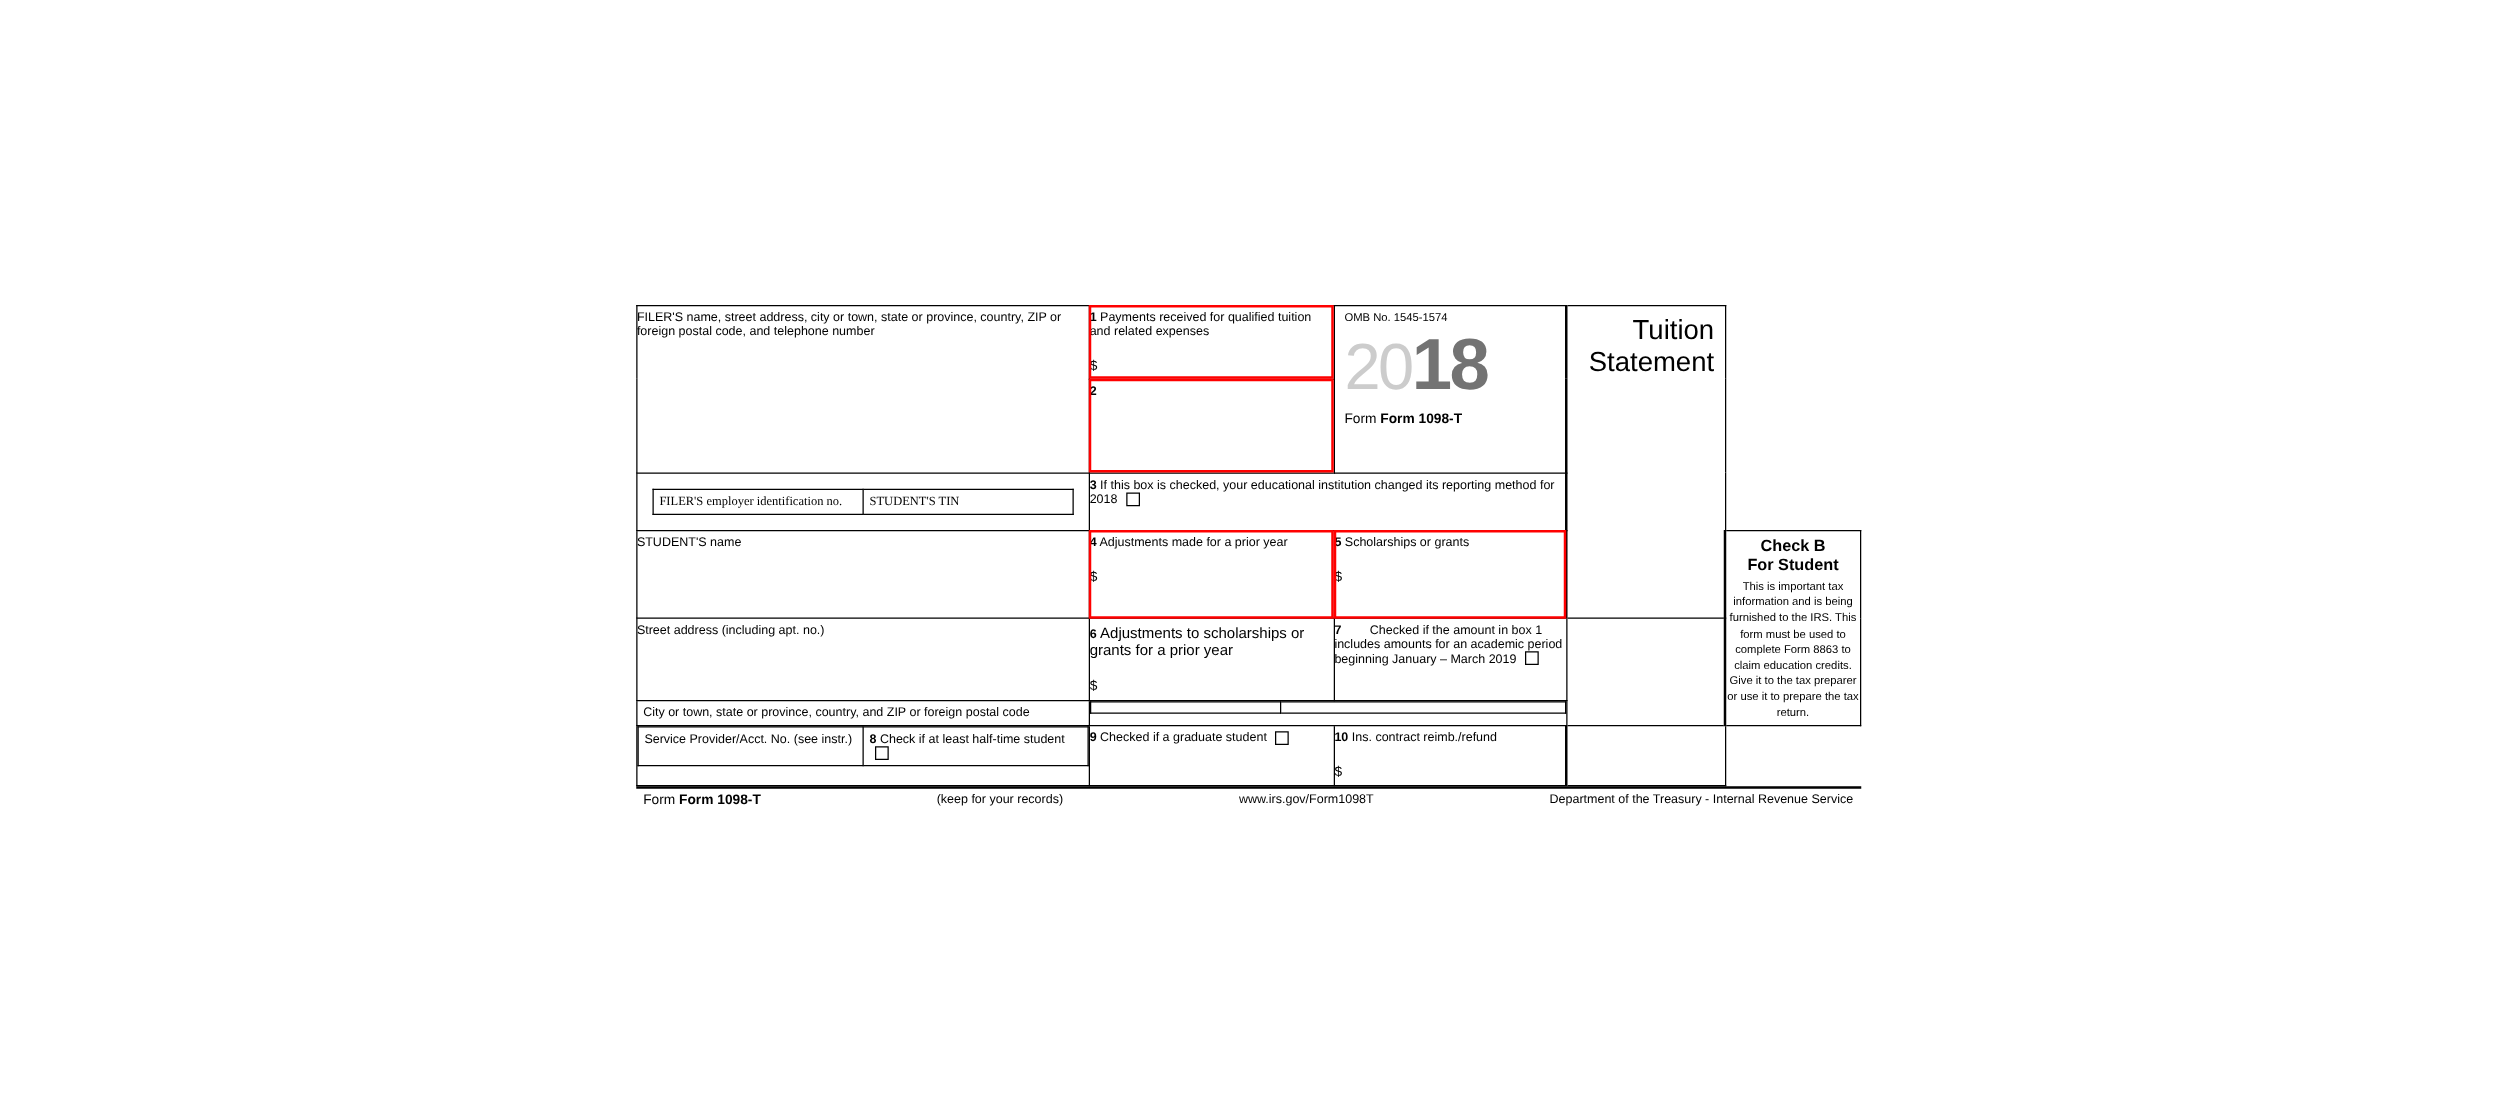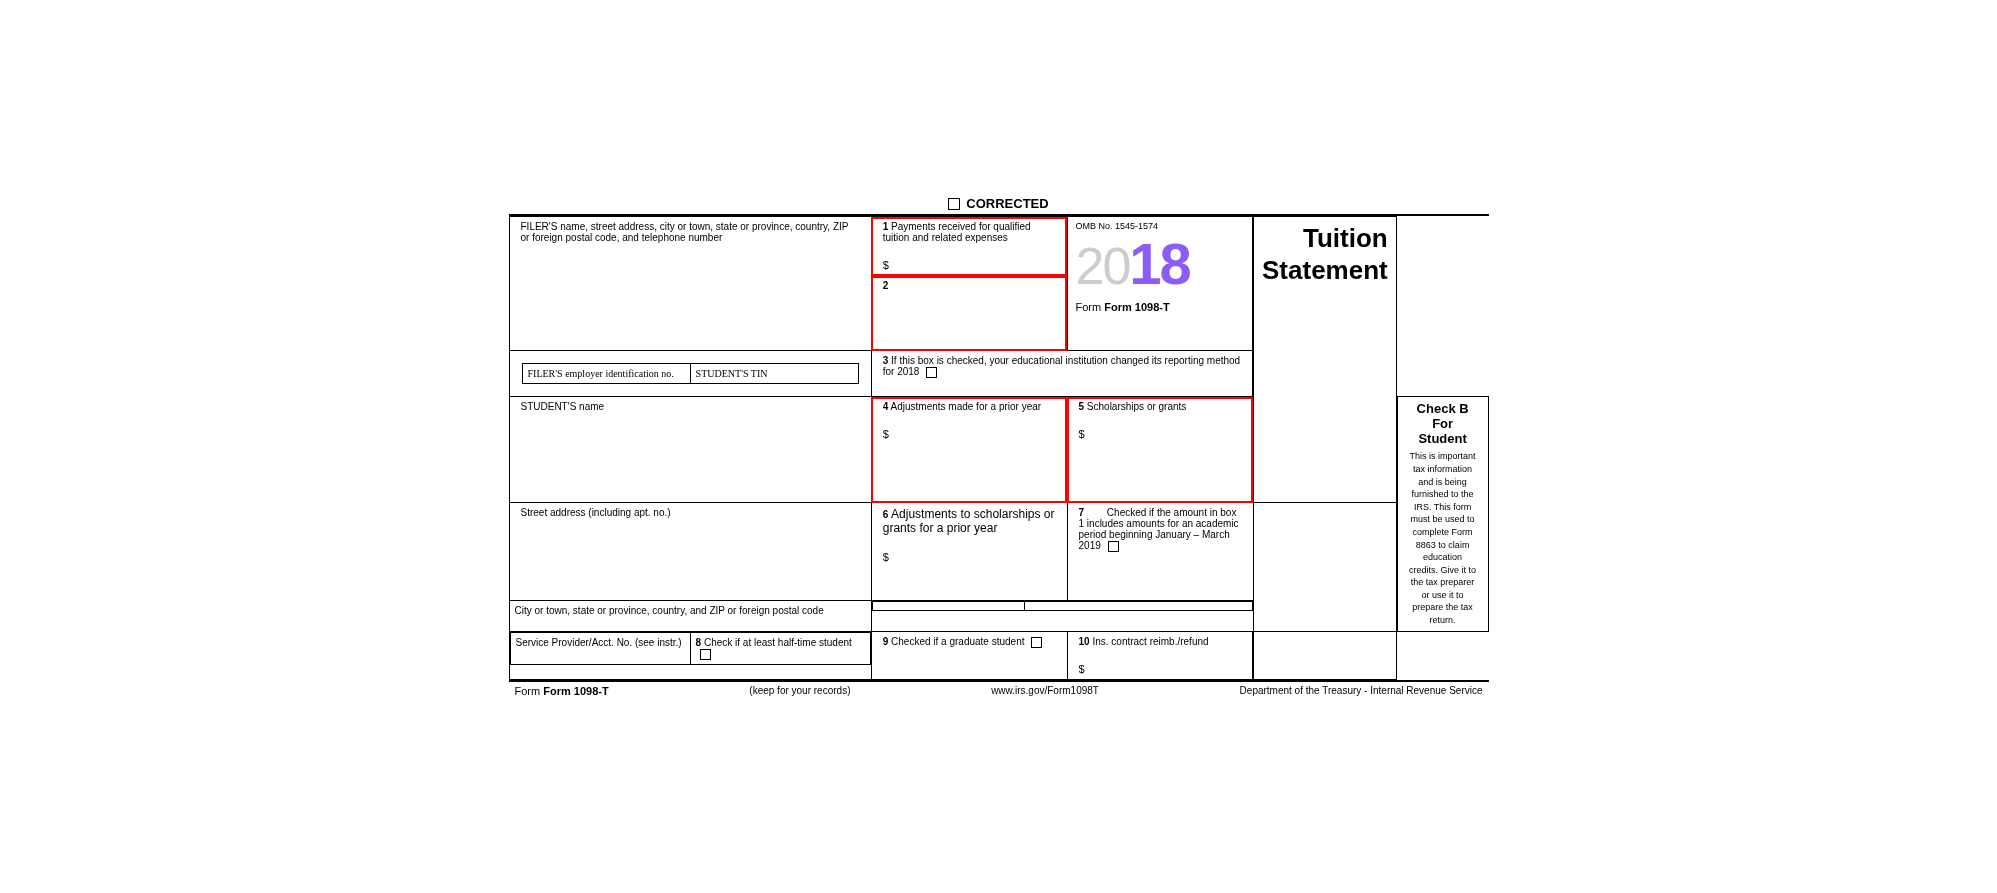--- a/index.html
+++ b/index.html
@@ -36,21 +36,21 @@
       border-bottom: 2px solid #000;
     }
 
     
     table.form-table {
       width: 100%;
       border-collapse: collapse;
     }
     table.form-table td {
       border: 1px solid #000;
-      padding: 4px 11px;
+      padding: 4px 0;
       vertical-align: top;
       font-size: 10px;
     }
 
     .box-num {
       font-weight: bold;
       font-size: 10px;
     }
     .red-border {
       outline: 2px solid red;
@@ -63,26 +63,26 @@
     }
     .year-display {
       font-size: 52px;
       font-weight: normal;
       color: #ccc;
       line-height: 1;
       letter-spacing: -2px;
     }
     .year-display span.bold-18 {
       font-weight: 900;
-      color: #8b5cf6;
+      color: #737373;
       font-size: 58px;
     }
     .title-main {
-      font-size: 26px;
-      font-weight: bold;
+      font-size: 22px;
+      font-weight: normal;
       line-height: 1.2;
     }
     .copy-b-title {
       font-size: 13px;
       font-weight: bold;
       text-align: center;
       margin-bottom: 4px;
     }
     .footer-row {
       display: flex;
@@ -98,24 +98,20 @@
       display: inline-block;
       vertical-align: middle;
       margin-left: 4px;
     }
   </style>
 </head>
 <body>
 
 <div class="outer">
 
-  <div class="header-row">
-    <span class="checkbox-empty"></span>
-    <span>CORRECTED</span>
-  </div>
 
   <table class="form-table">
     <tbody>
 
       <tr>
         <td rowspan="2" style="width:37%; vertical-align:top;">
           <span class="box-num" style="font-weight:normal; font-size:10px;">FILER'S name, street address, city or town, state or province, country, ZIP or foreign postal code, and telephone number</span>
         </td>
         <td style="width:20%;" class="red-border">
           <span class="box-num">1</span>

